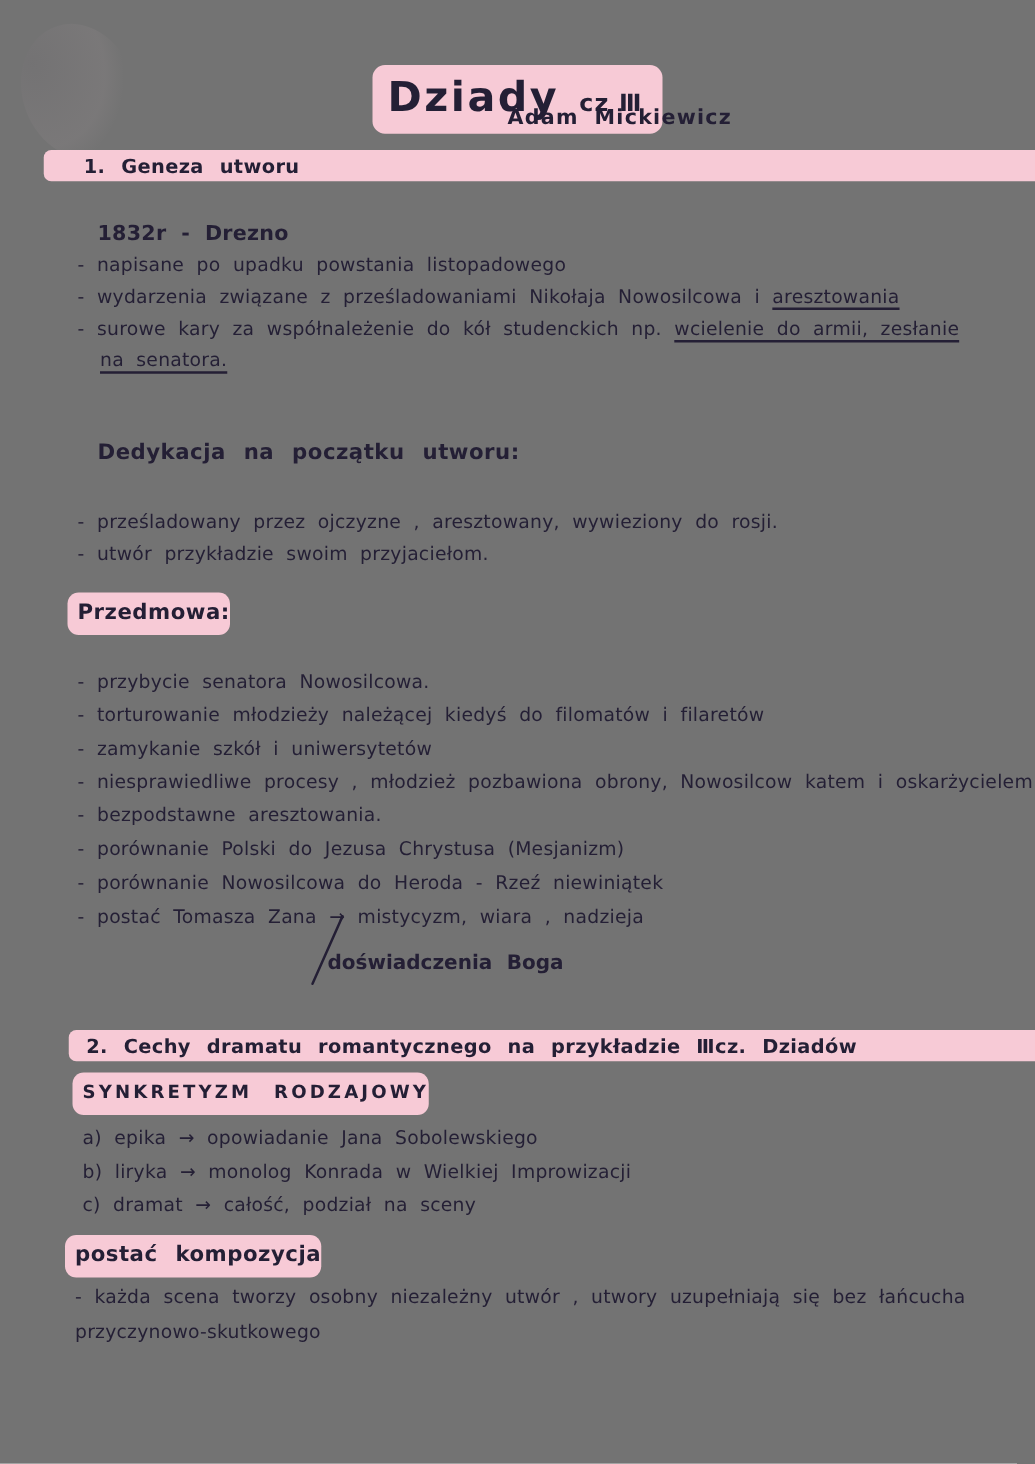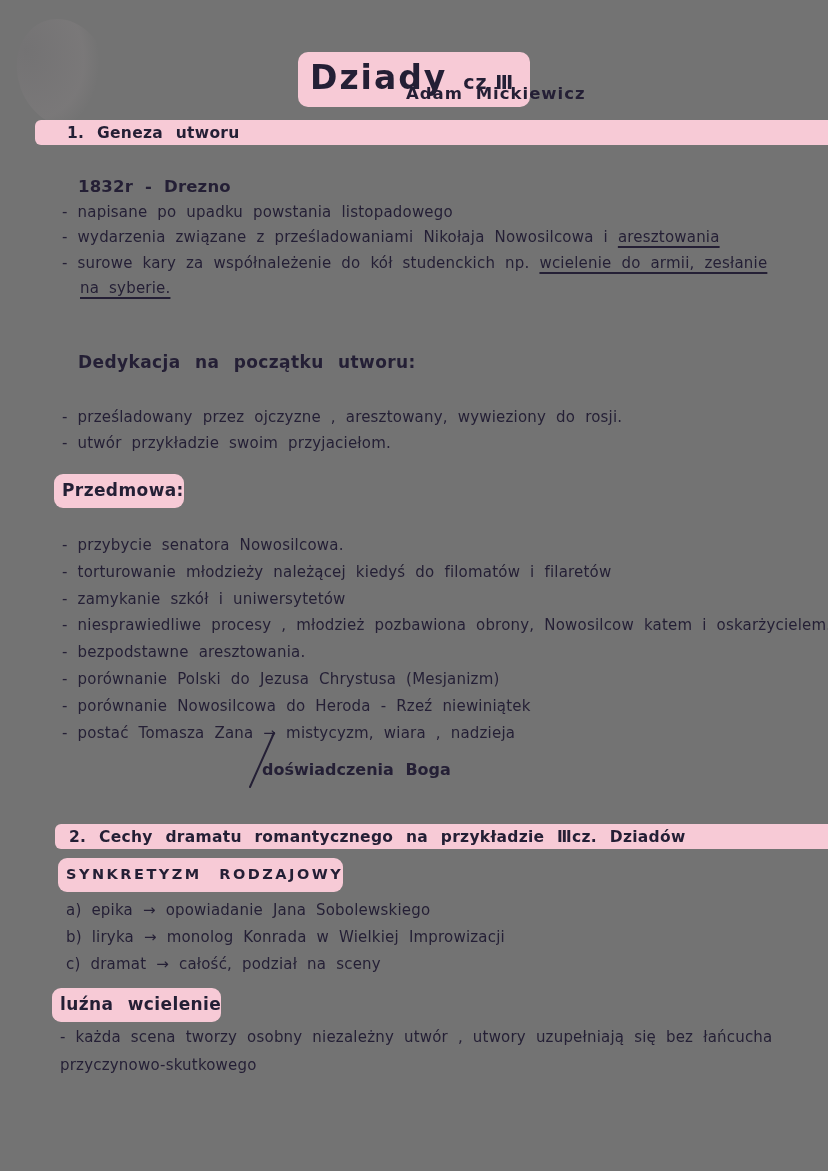--- a/index.html
+++ b/index.html
@@ -70,21 +70,21 @@
 
   <div class="bar bar1">
     <span>1. Geneza utworu</span>
   </div>
 
   <div class="block geneza">
     <div class="line place">1832r - Drezno</div>
     <div class="line"><span>- napisane po upadku powstania listopadowego</span></div>
     <div class="line"><span>- wydarzenia związane z prześladowaniami Nikołaja Nowosilcowa i </span><span class="u">aresztowania</span></div>
     <div class="line"><span>- surowe kary za współnależenie do kół studenckich np. </span><span class="u">wcielenie do armii, zesłanie</span></div>
-    <div class="line cont"><span class="u">na syberie.</span></div>
+    <div class="line cont"><span class="u">na senatora.</span></div>
   </div>
 
   <div class="block dedykacja">
     <div class="sub-head">Dedykacja na początku utworu:</div>
     <div class="line"><span>- prześladowany przez ojczyzne , aresztowany, wywieziony do rosji.</span></div>
     <div class="line"><span>- utwór przykładzie swoim przyjaciełom.</span></div>
   </div>
 
   <div class="block przedmowa">
     <div class="sub-head"><span class="hl-word">Przedmowa:</span></div>
@@ -108,17 +108,17 @@
   </div>
 
   <div class="block synkretyzm">
     <div class="sub-head caps-head"><span class="hl-word">SYNKRETYZM RODZAJOWY</span></div>
     <div class="line"><span>a) epika → opowiadanie Jana Sobolewskiego</span></div>
     <div class="line"><span>b) liryka → monolog Konrada w Wielkiej Improwizacji</span></div>
     <div class="line"><span>c) dramat → całość, podział na sceny</span></div>
   </div>
 
   <div class="block kompozycja">
-    <div class="sub-head"><span class="hl-word">luźna wcielenie</span></div>
+    <div class="sub-head"><span class="hl-word">postać kompozycja</span></div>
     <div class="line"><span>- każda scena tworzy osobny niezależny utwór , utwory uzupełniają się bez łańcucha</span></div>
     <div class="line"><span>przyczynowo-skutkowego</span></div>
   </div>
 </div>
 
 </body></html>

